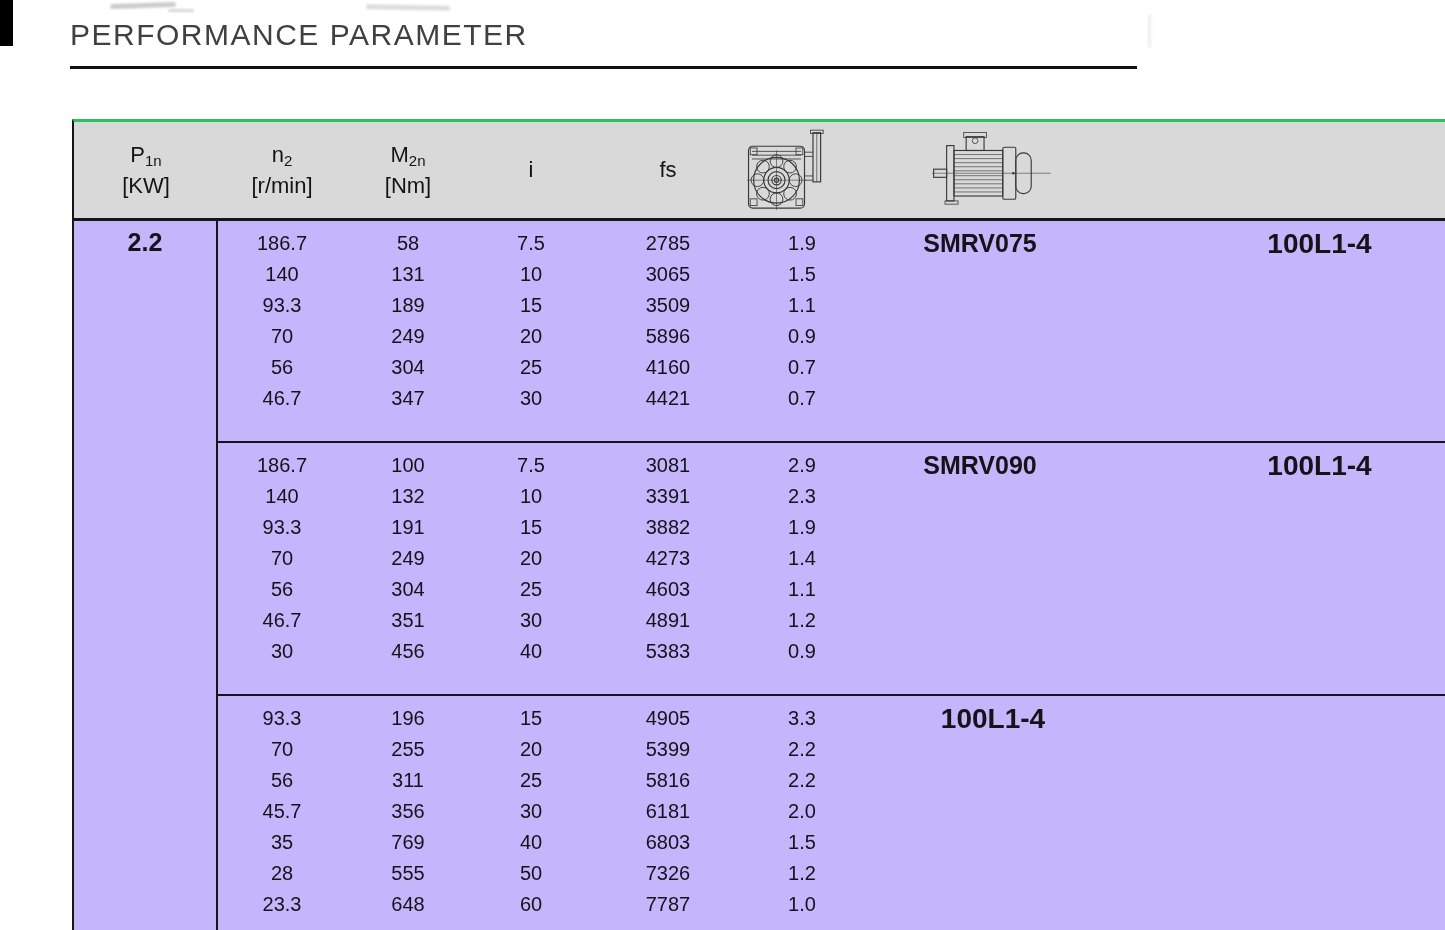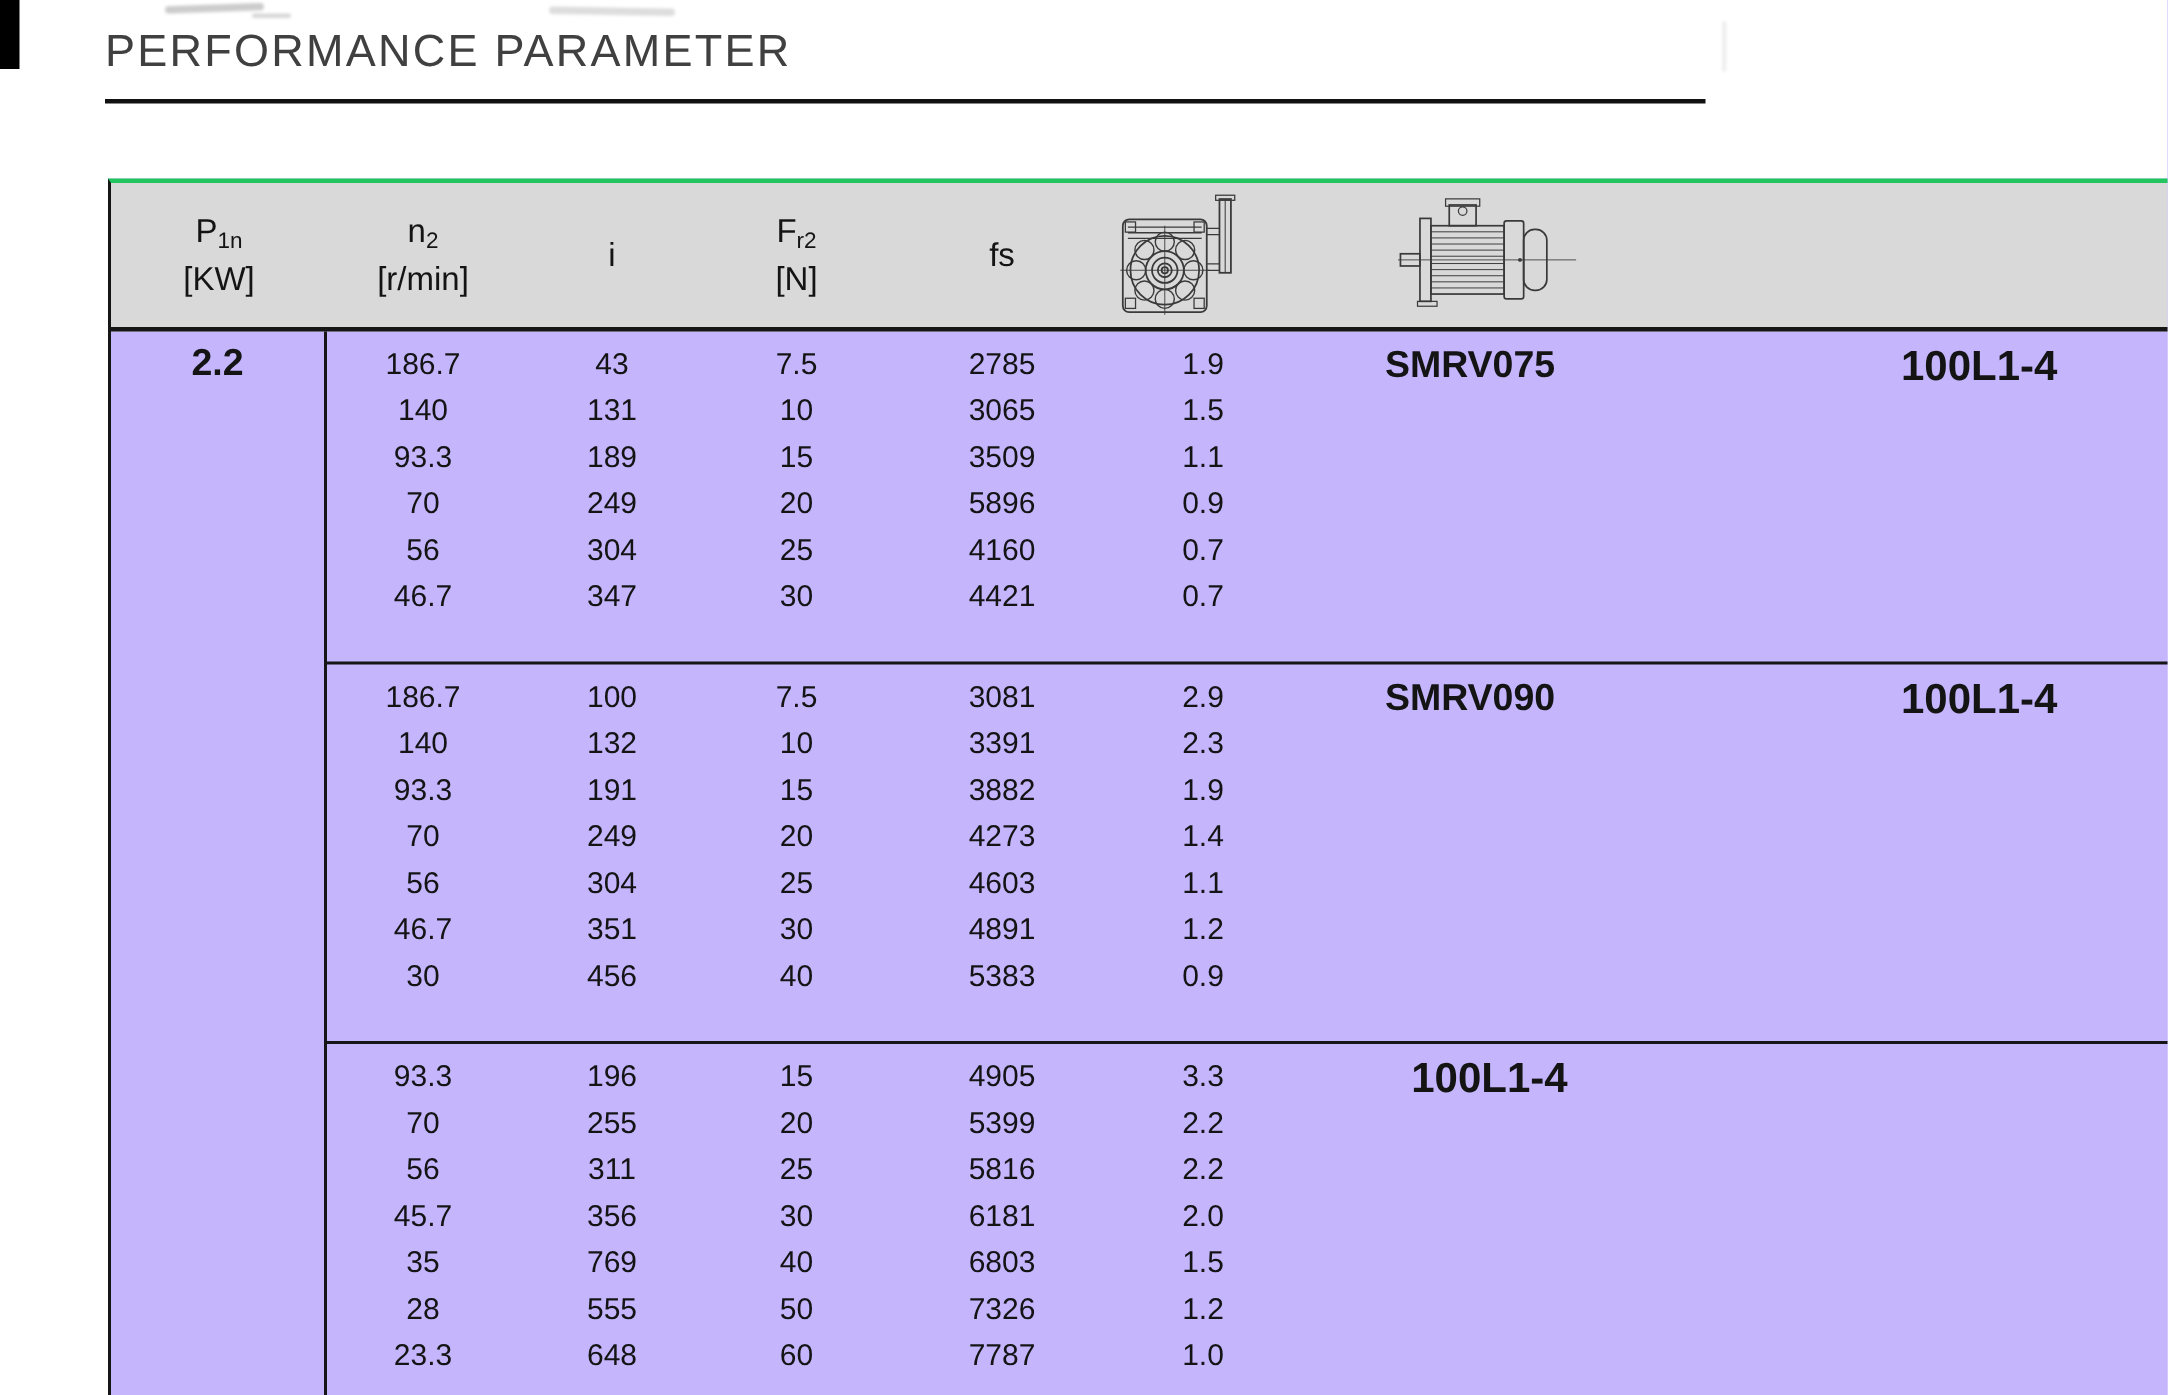--- a/index.html
+++ b/index.html
@@ -95,25 +95,25 @@
     <div class="thead">
       <div class="hcell">
         <div class="sym"><span>P</span><sub>1n</sub></div>
         <div class="unit">[KW]</div>
       </div>
       <div class="hcell">
         <div class="sym"><span>n</span><sub>2</sub></div>
         <div class="unit">[r/min]</div>
       </div>
       <div class="hcell">
+        <div class="sym"><span>M</span><sub>2n</sub></div>
+        <div class="unit">[Nm]</div>
+      </div>
+      <div class="hcell">
         <div class="sym"><span>i</span></div>
-      </div>
-      <div class="hcell">
-        <div class="sym"><span>F</span><sub>r2</sub></div>
-        <div class="unit">[N]</div>
       </div>
       <div class="hcell">
         <div class="sym"><span>fs</span></div>
       </div>
 
       <div class="hcell icon-cell gearbox-nudge">
         <svg width="78" height="84" viewBox="0 0 92 98" fill="none" stroke="#3a3a3a" stroke-width="1.4">
           <rect x="3" y="21" width="66" height="73" rx="5"></rect>
           <rect x="5" y="23" width="8" height="8" stroke-width="1"></rect>
           <rect x="59" y="23" width="8" height="8" stroke-width="1"></rect>
@@ -160,21 +160,21 @@
         </svg>
       </div>
     </div>
 
     <div class="tbody">
       <div class="p1n-col">2.2</div>
       <div class="blocks">
           <div class="block">
             <div class="row">
               <span>186.7</span>
-              <span>43</span>
+              <span>58</span>
               <span>7.5</span>
               <span>2785</span>
               <span>1.9</span>
               <span class="model-cell">SMRV075</span>
               <span class="motor-cell">100L1-4</span>
             </div>
             <div class="row">
               <span>140</span>
               <span>131</span>
               <span>10</span>

